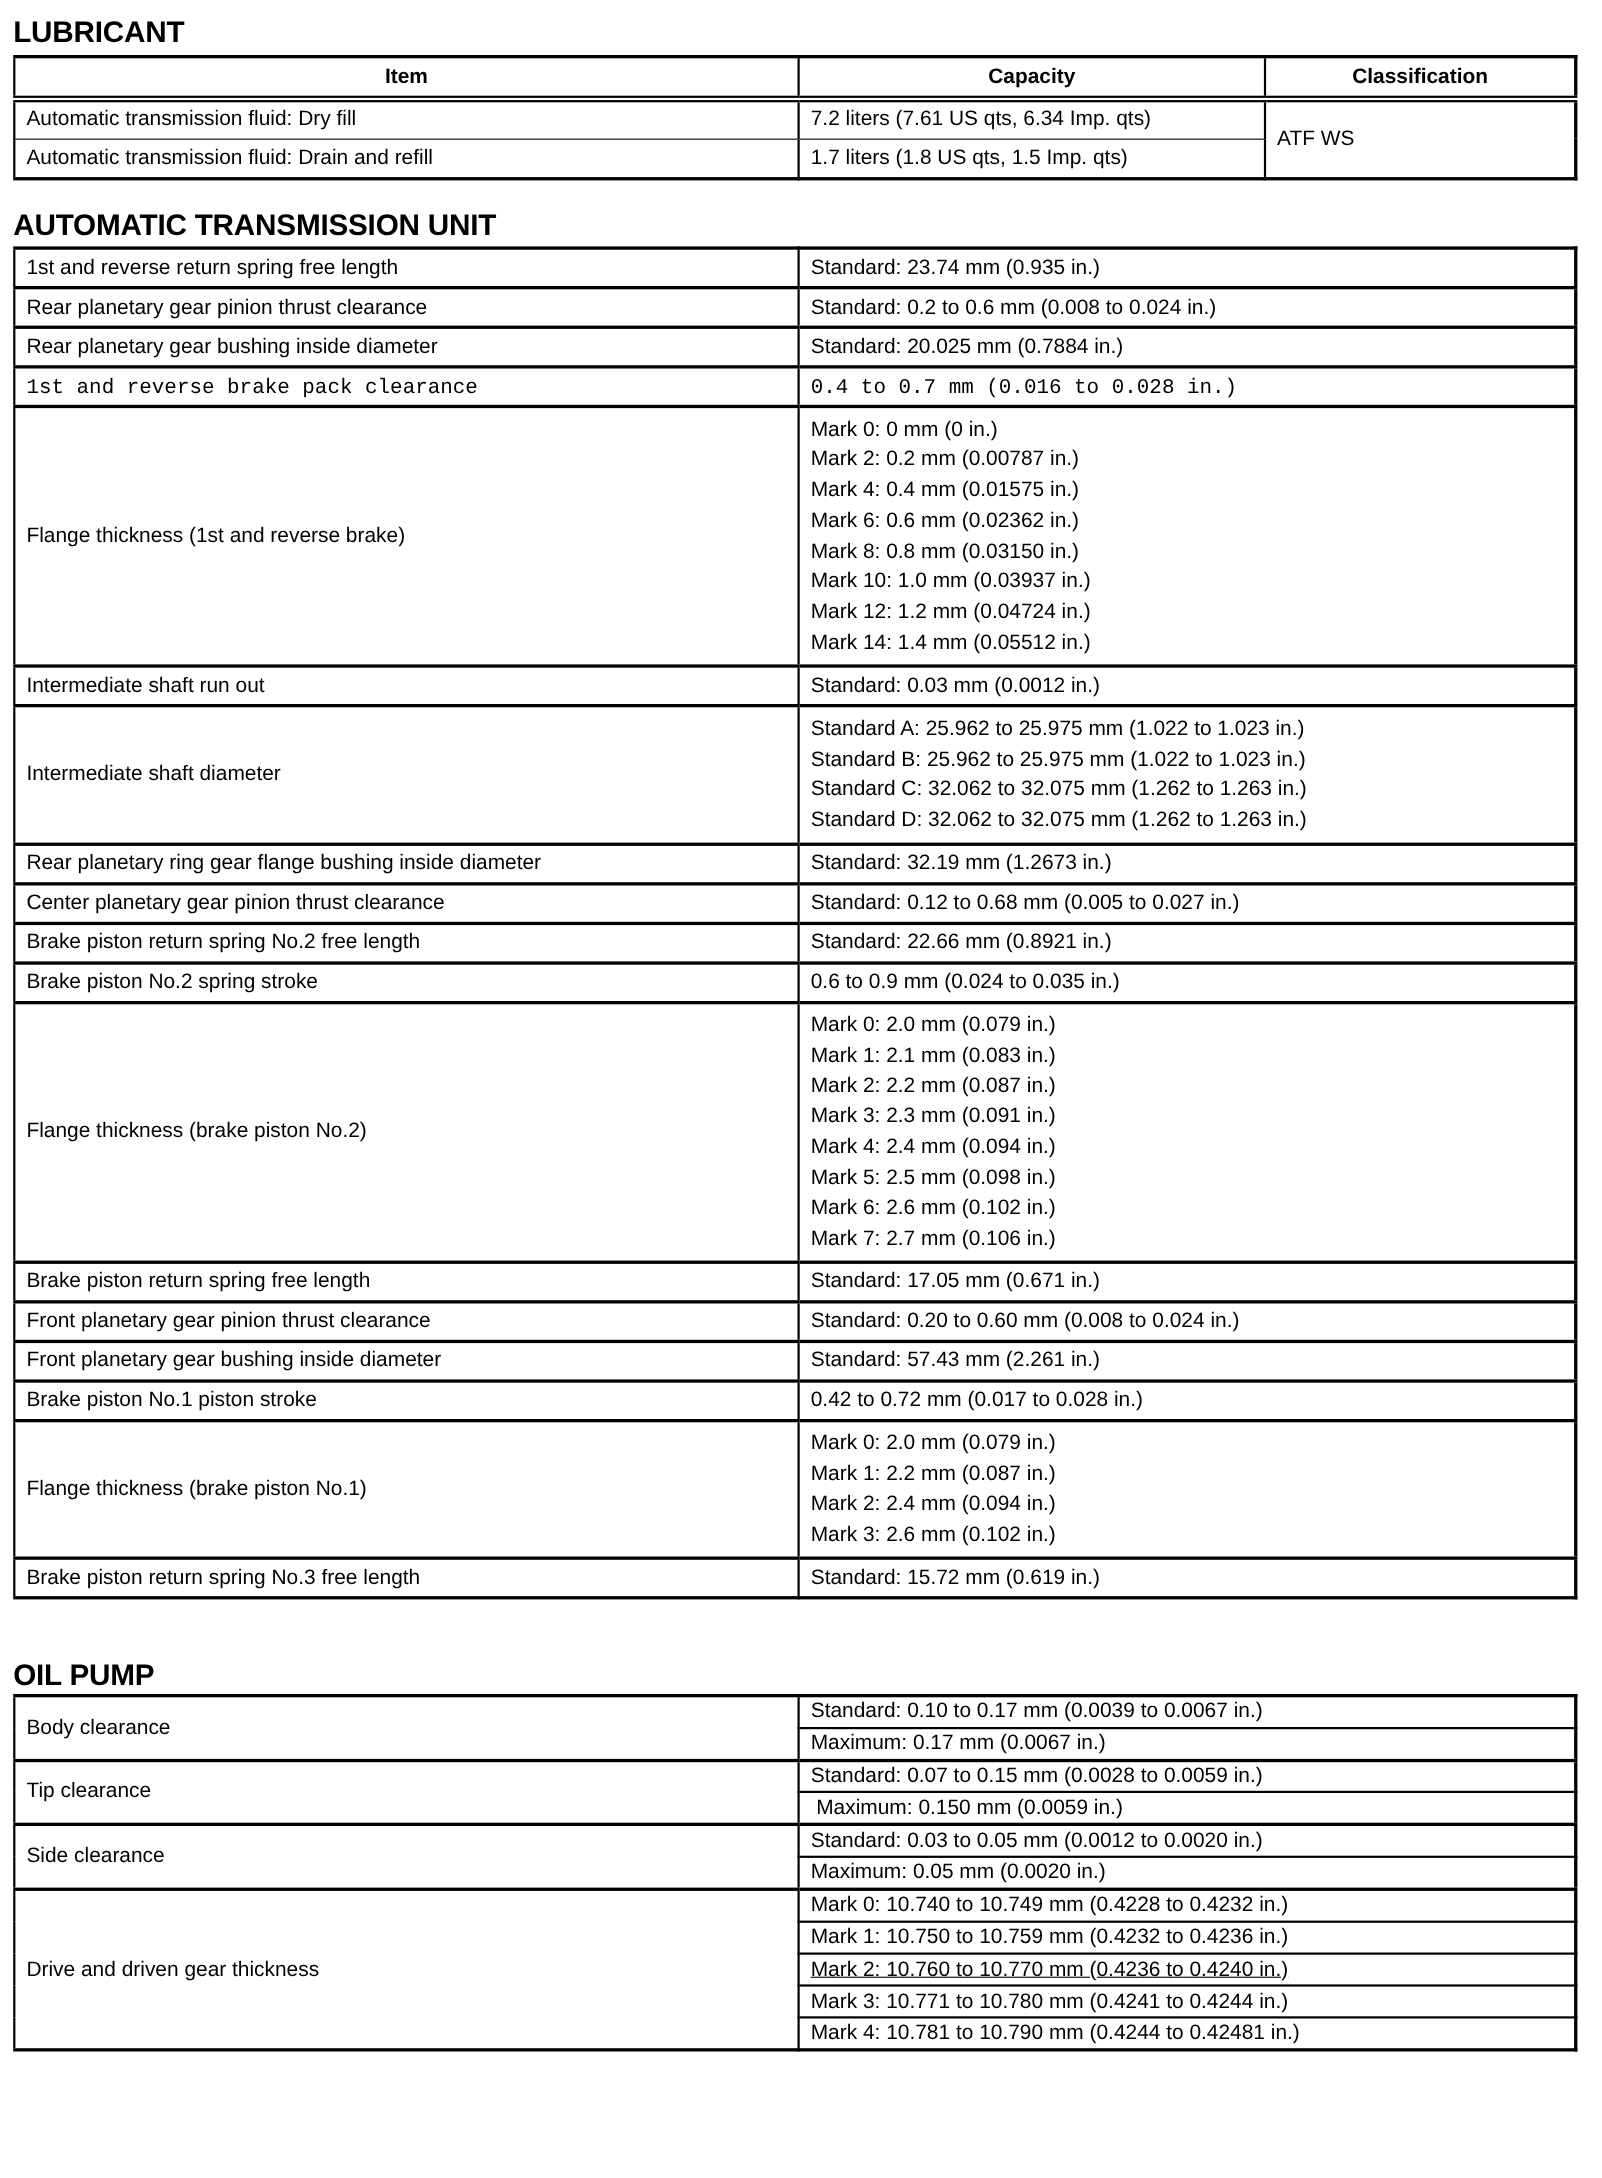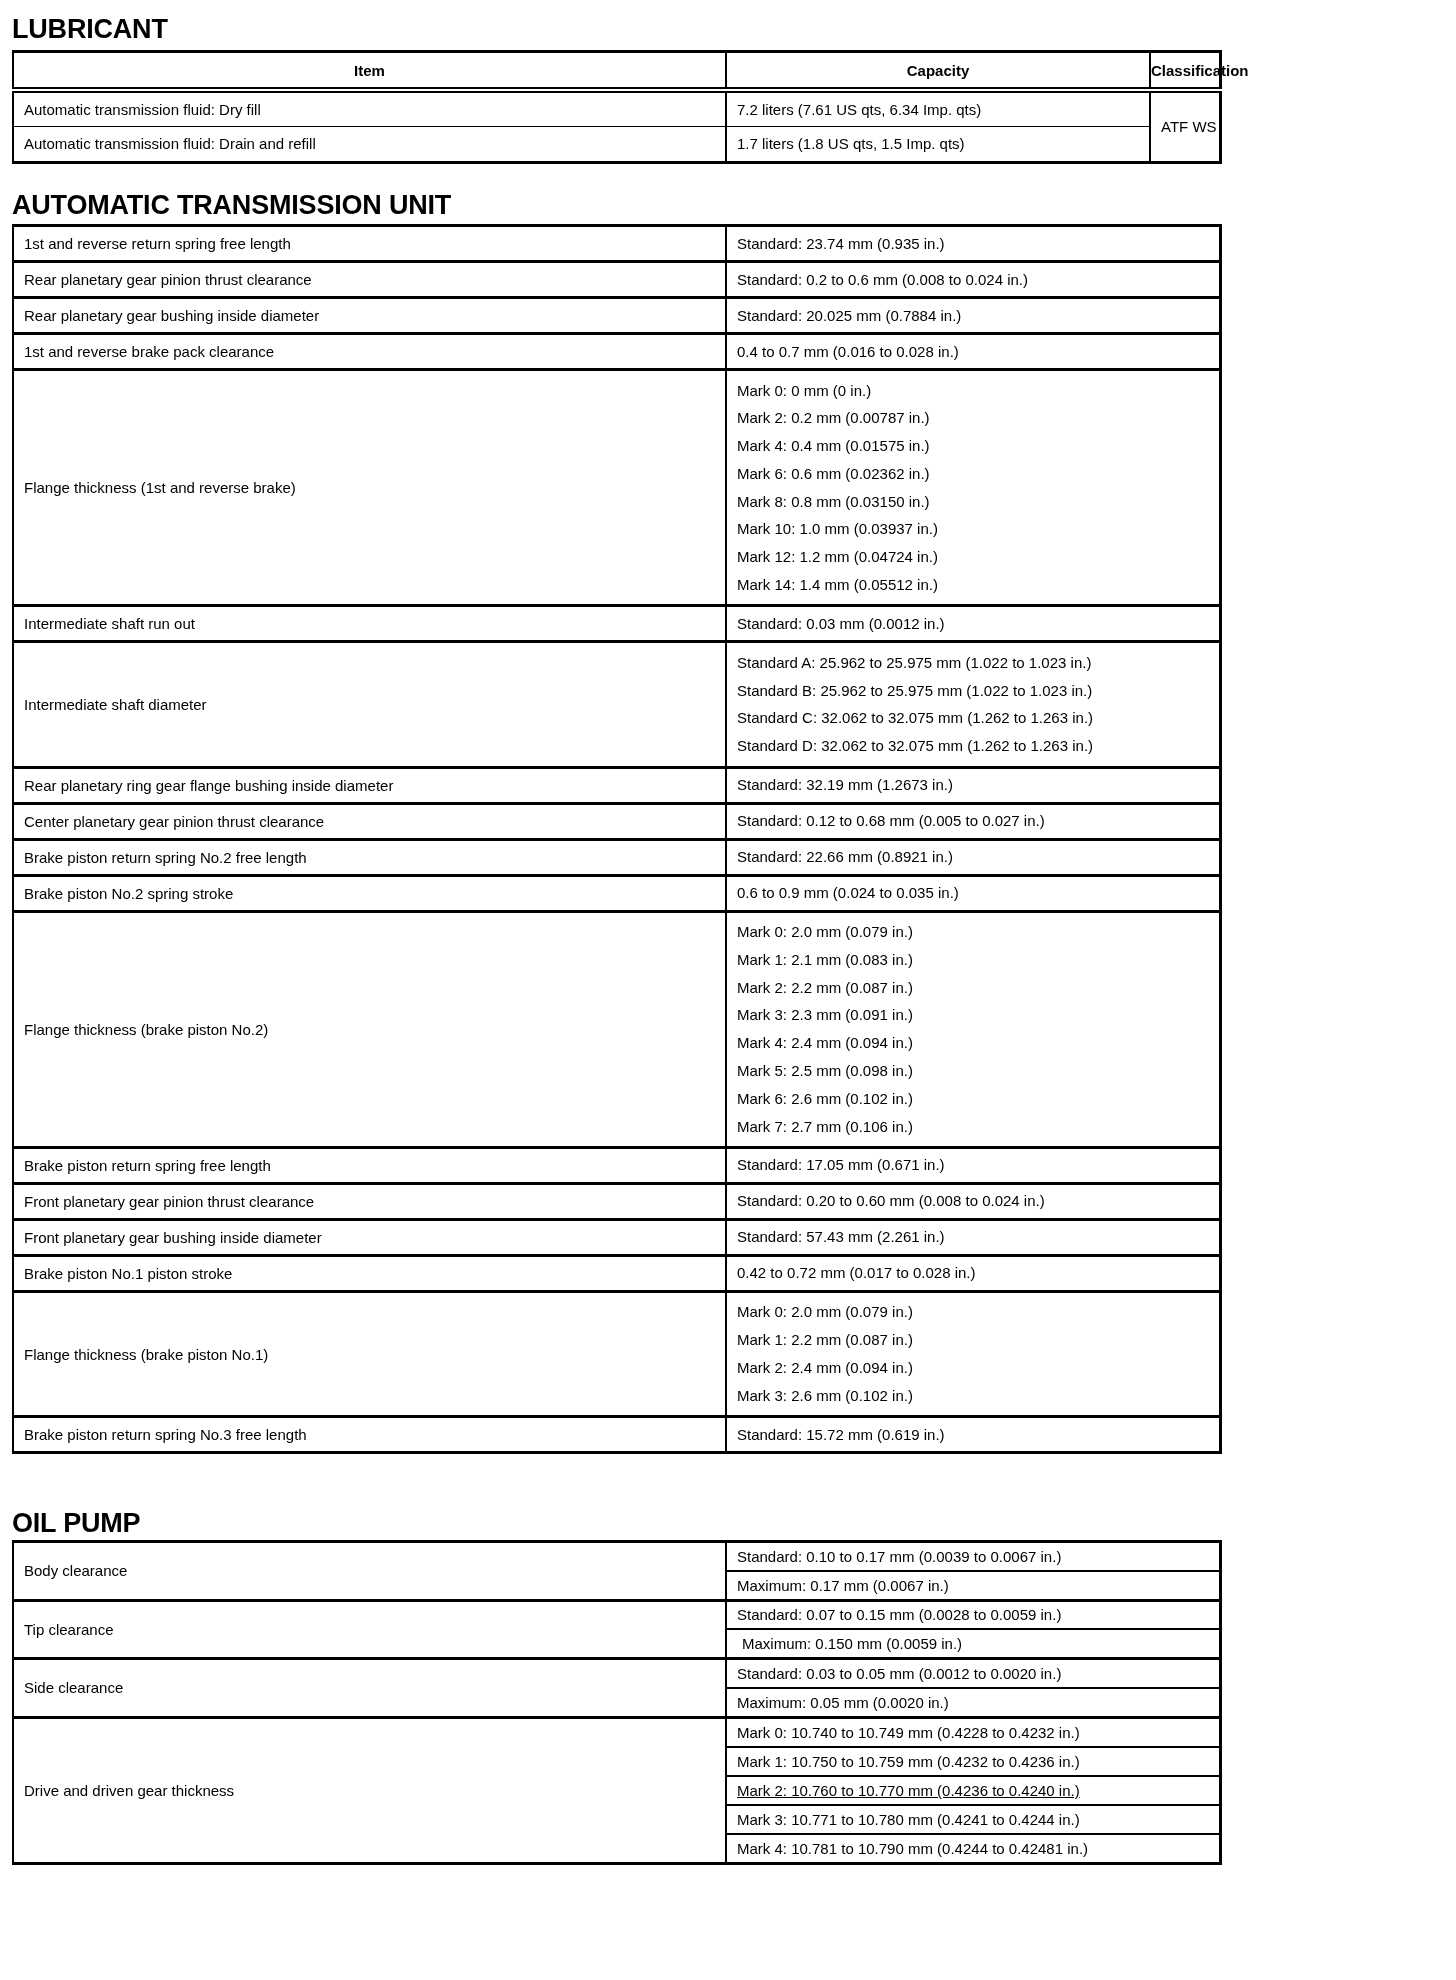--- a/index.html
+++ b/index.html
@@ -7,23 +7,23 @@
     width: 1456px; height: 1980px; position: relative; overflow: hidden;
     font-family: "Liberation Sans", sans-serif; color: #000;
   }
   .page { position: absolute; left: 12px; top: 0; width: 1422px; }
   .section-title {
     font-family: "Liberation Sans", sans-serif; font-weight: bold;
     font-size: 27px; line-height: 27px; margin: 0; padding: 0;
     position: absolute; left: 0; letter-spacing: -0.2px;
   }
   table {
-    position: absolute; left: 0; width: 1210px;
+    position: absolute; left: 0; width: 1422px;
     border-collapse: collapse; table-layout: fixed;
-    font-size: 15px;
+    font-size: 19px;
   }
   td, th {
     padding: 0 0 0 10px; vertical-align: middle; text-align: left;
     border-left: 1.5px solid #000; border-right: 2.5px solid #000;
     white-space: nowrap;
   }
   th { font-weight: bold; text-align: center; padding: 0; }
   table { border-top: 3px solid #000; border-bottom: 3.5px solid #000; border-left: 2px solid #000; border-right: 3px solid #000;}
   tr.row-sep > td { border-top: 3px solid #000; }
   tr.thin-sep > td { border-top: 1.5px solid #000; }
@@ -78,21 +78,21 @@
           <td class="multi">
             <div style="line-height: 28px;">Standard: 0.2 to 0.6 mm (0.008 to 0.024 in.)</div>
           </td>
         </tr>
         <tr class="row-sep" style="height: 36px;">
           <td>Rear planetary gear bushing inside diameter</td>
           <td class="multi">
             <div style="line-height: 28px;">Standard: 20.025 mm (0.7884 in.)</div>
           </td>
         </tr>
-        <tr class="row-sep" style="height: 36px;">
+        <tr class="row-sep" style="height: 36px; font-family: Liberation Mono, monospace;">
           <td>1st and reverse brake pack clearance</td>
           <td class="multi">
             <div style="line-height: 28px;">0.4 to 0.7 mm (0.016 to 0.028 in.)</div>
           </td>
         </tr>
         <tr class="row-sep" style="height: 236.4px;">
           <td>Flange thickness (1st and reverse brake)</td>
           <td class="multi">
             <div>Mark 0: 0 mm (0 in.)</div>
             <div>Mark 2: 0.2 mm (0.00787 in.)</div>

